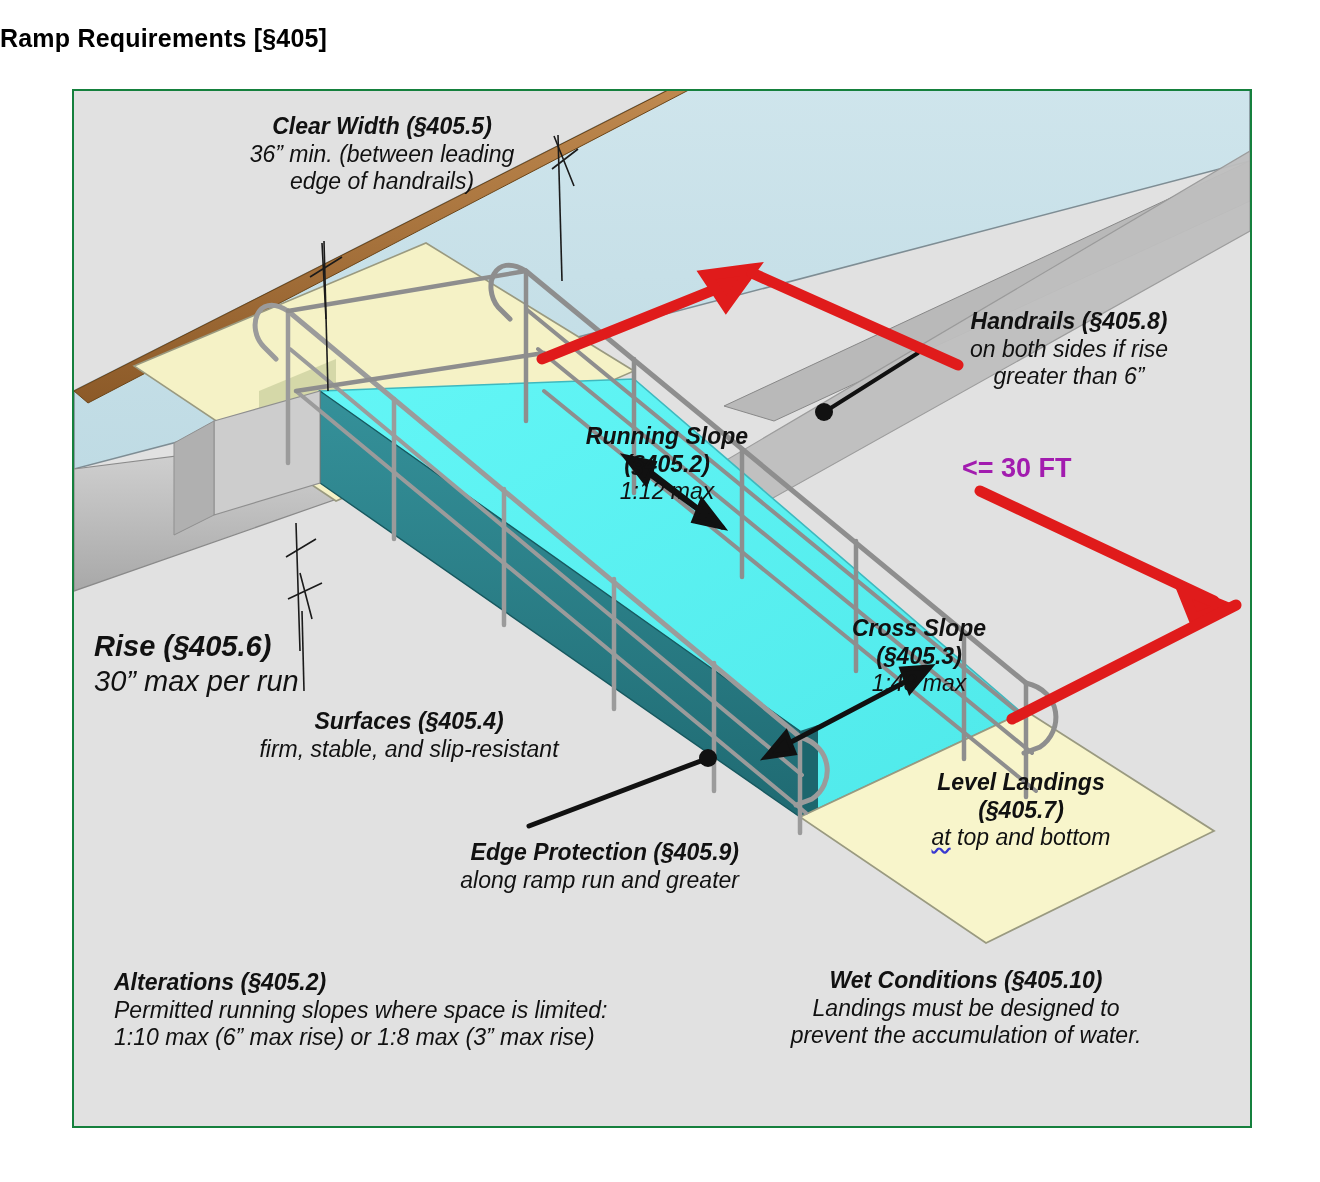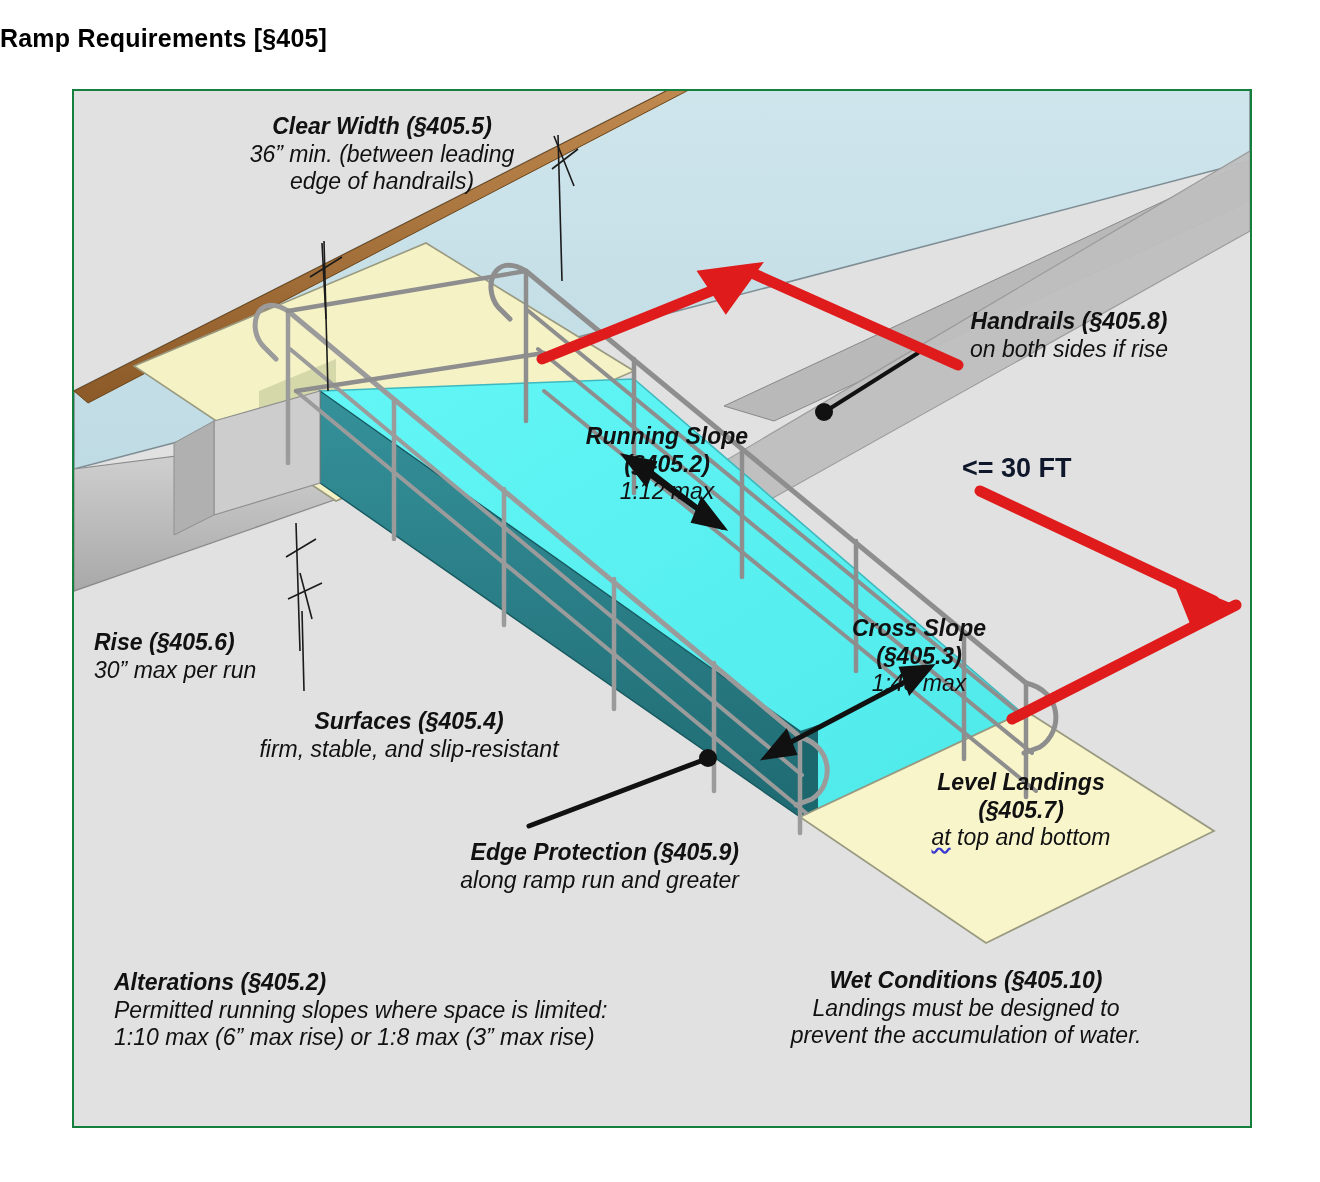--- a/index.html
+++ b/index.html
@@ -58,35 +58,35 @@
   }
   .anno .ln { display: block; }
   .ctr { text-align: center; }
   .lft { text-align: left; }
 
   
   #anno-clear-width { left: 108px;  top: 22px;  width: 400px; font-size: 23px; }
   #anno-handrails   { left: 860px;  top: 217px; width: 270px; font-size: 23px; }
   #anno-running     { left: 468px;  top: 332px; width: 250px; font-size: 23px; }
   #anno-cross       { left: 730px;  top: 524px; width: 230px; font-size: 23px; }
-  #anno-rise        { left: 20px;   top: 538px; width: 230px; font-size: 23px; }
+  #anno-rise        { left: 20px;   top: 538px; width: 230px; font-size: 29px; }
   #anno-surfaces    { left: 125px;  top: 617px; width: 420px; font-size: 23px; }
   #anno-edge        { left: 285px;  top: 748px; width: 380px; font-size: 23px; text-align: right; }
   #anno-landings    { left: 817px;  top: 678px; width: 260px; font-size: 23px; }
   #anno-alterations { left: 40px;   top: 878px; width: 620px; font-size: 23px; }
   #anno-wet         { left: 672px;  top: 876px; width: 440px; font-size: 23px; }
 
   #red-label {
     position: absolute;
     left: 888px;
     top: 362px;
     font-size: 27px;
     font-weight: bold;
     font-style: normal;
-    color: #0f172a;
+    color: #a21caf;
     white-space: nowrap;
   }
   .squiggle {
     display: inline-block;
     border-bottom: 2px wavy #3a3ad0;
     text-decoration: underline wavy #3a3ad0;
   }
 </style>
 </head>
 <body>
@@ -248,20 +248,21 @@
 
   <div class="anno ctr" id="anno-clear-width">
     <span class="hd">Clear Width (§405.5)</span>
     <span class="ln">36” min. (between leading</span>
     <span class="ln">edge of handrails)</span>
   </div>
 
   <div class="anno ctr" id="anno-handrails">
     <span class="hd">Handrails (§405.8)</span>
     <span class="ln">on both sides if rise</span>
+    <span class="ln">greater than 6”</span>
   </div>
 
   <div class="anno ctr" id="anno-running">
     <span class="hd">Running Slope</span>
     <span class="hd">(§405.2)</span>
     <span class="ln">1:12 max</span>
   </div>
 
   <div class="anno ctr" id="anno-cross">
     <span class="hd">Cross Slope</span>

